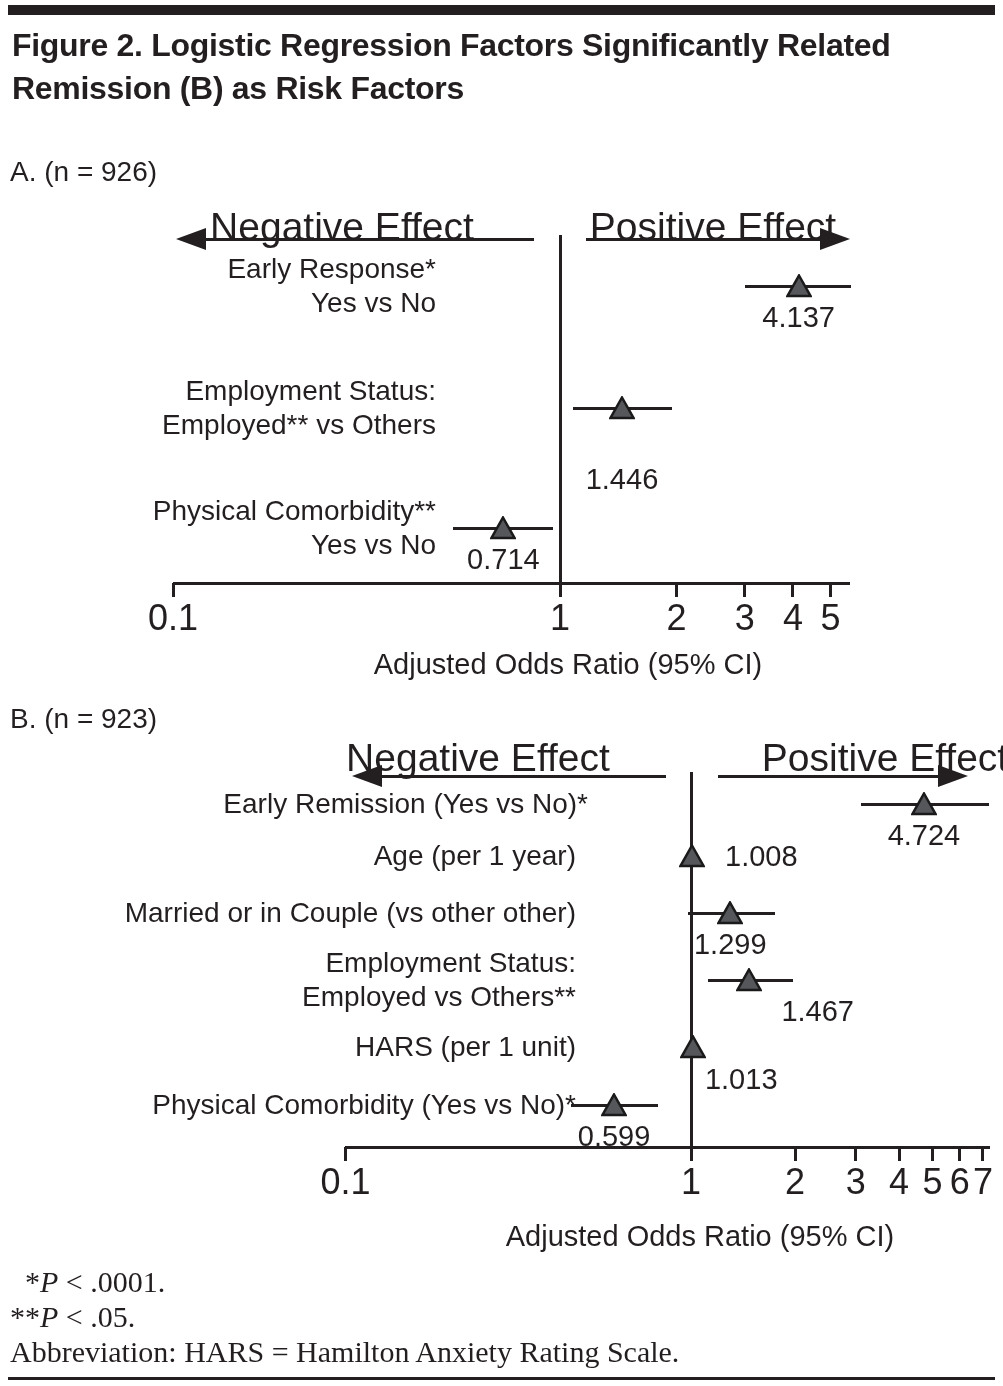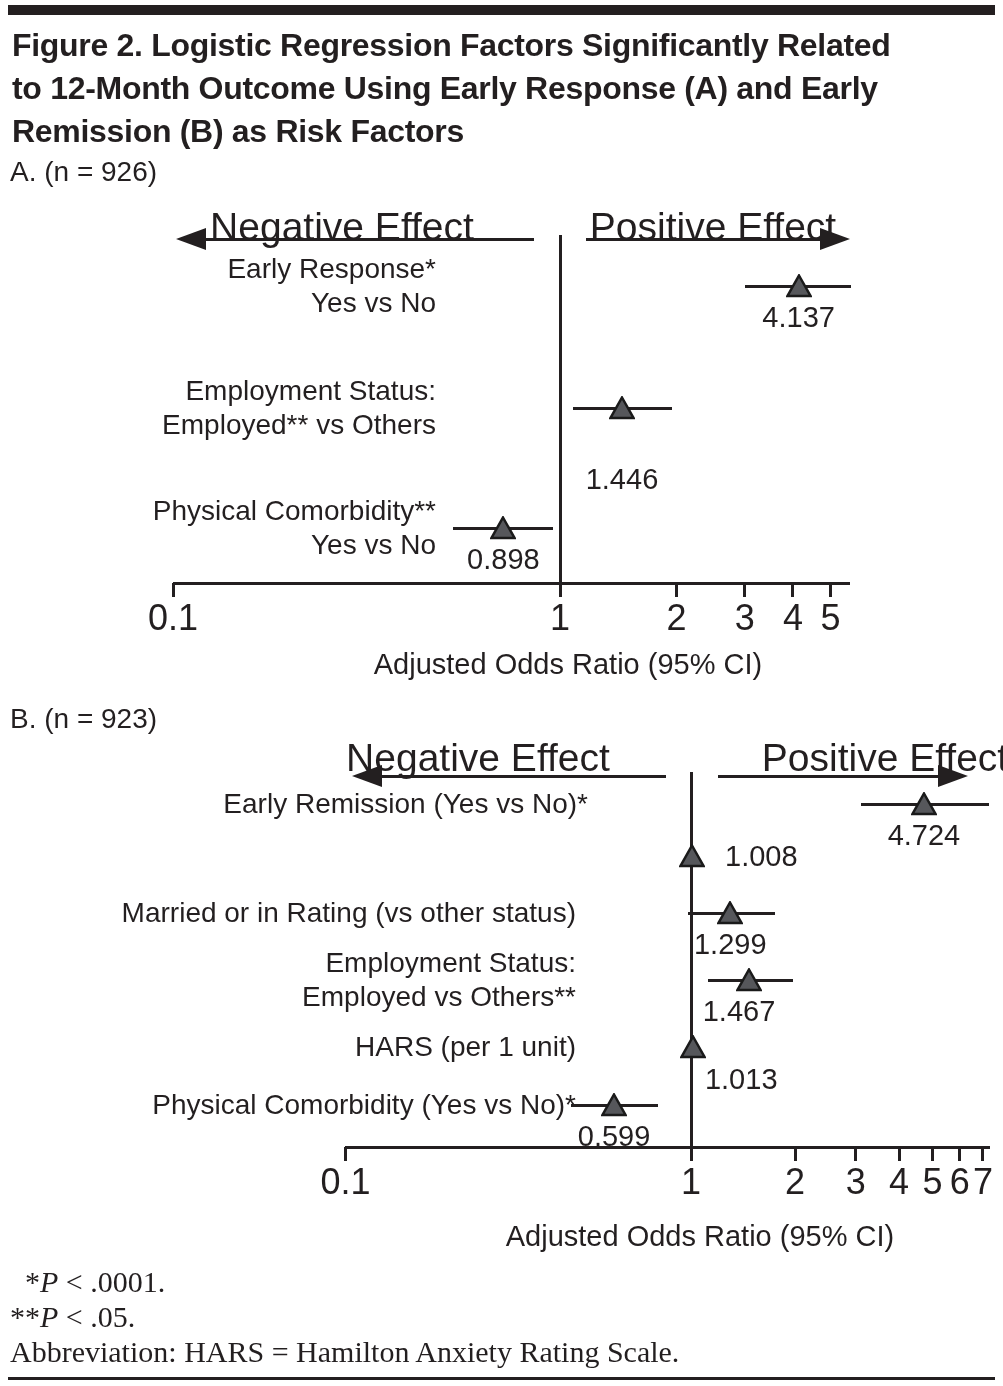--- a/index.html
+++ b/index.html
@@ -30,21 +30,20 @@
   .footnote .p-ital{font-style:italic;}
 </style>
 </head>
 <body>
 
 <div id="fig">
   <div class="rule" style="left:8px;top:5px;width:987px;height:10px;"></div>
 
   <div class="title">
     <div>Figure 2. Logistic Regression Factors Significantly Related</div>
-    <div>to 12-Month Outcome Using Early Response (A) and Early</div>
     <div>Remission (B) as Risk Factors</div>
   </div>
 
   <div class="panel-heading" style="top:156px;">A. (n = 926)</div>
   <div id="plotA"></div>
 
   <div class="panel-heading" style="top:703px;">B. (n = 923)</div>
   <div id="plotB"></div>
 
   <div id="footnotes"></div>
@@ -90,21 +89,21 @@
       </svg></div>
     <div class="value-label centered" style="left: 541.985px; top: 423px; margin-top: 40px;">1.446</div>
     <div class="row-label" style="left: -44px; top: 494px;">
       <div>Physical Comorbidity**</div>
       <div>Yes vs No</div>
     </div>
     <div class="hline" style="left: 453.295px; top: 526.5px; width: 99.8442px;"></div>
     <div class="marker" style="left: 490.381px; top: 516px;"><svg width="26" height="24" viewBox="0 0 26 24">
         <polygon points="13,1.5 24.5,22 1.5,22" fill="#56575b" stroke="#1a1a1a" stroke-width="2.5"></polygon>
       </svg></div>
-    <div class="value-label centered" style="left: 423.381px; top: 543px;">0.898</div>
+    <div class="value-label centered" style="left: 423.381px; top: 543px;">0.714</div>
     <div class="effect-label" style="left: 228px; top: 736px;">Negative Effect</div>
     <div class="effect-label" style="left: 635px; top: 736px;">Positive Effect</div>
     <div class="hline" style="left: 378px; top: 774.5px; width: 288px;"></div>
     <div class="arrowhead-left" style="left: 352px; top: 765px;"></div>
     <div class="hline" style="left: 718px; top: 774.5px; width: 224px;"></div>
     <div class="arrowhead-right" style="left: 938px; top: 765px;"></div>
     <div class="vline" style="left: 689.5px; top: 772px; height: 389px;"></div>
     <div class="hline" style="left: 345px; top: 1145.5px; width: 645px;"></div>
     <div class="tick" style="left: 344px; top: 1147px;"></div>
     <div class="tick-label" style="left: 295.5px; top: 1161px;">0.1</div>
@@ -124,41 +123,44 @@
     <div class="tick-label" style="left: 932.981px; top: 1161px;">7</div>
     <div class="axis-title" style="left: 400px; top: 1220px;">Adjusted Odds Ratio (95% CI)</div>
     <div class="row-label" style="left: 108px; top: 787px;">
       <div>Early Remission (Yes vs No)*</div>
     </div>
     <div class="hline" style="left: 860.765px; top: 802.5px; width: 128.513px;"></div>
     <div class="marker" style="left: 910.974px; top: 792px;"><svg width="26" height="24" viewBox="0 0 26 24">
         <polygon points="13,1.5 24.5,22 1.5,22" fill="#56575b" stroke="#1a1a1a" stroke-width="2.5"></polygon>
       </svg></div>
     <div class="value-label centered" style="left: 843.974px; top: 819px;">4.724</div>
+    <div class="row-label" style="left: 96px; top: 839px;">
+      <div>Age (per 1 year)</div>
+    </div>
     <div class="marker" style="left: 679.196px; top: 844px;"><svg width="26" height="24" viewBox="0 0 26 24">
         <polygon points="13,1.5 24.5,22 1.5,22" fill="#56575b" stroke="#1a1a1a" stroke-width="2.5"></polygon>
       </svg></div>
     <div class="value-label" style="left: 725px; top: 840px;">1.008</div>
     <div class="row-label" style="left: 96px; top: 896px;">
-      <div>Married or in Rating (vs other status)</div>
+      <div>Married or in Couple (vs other other)</div>
     </div>
     <div class="hline" style="left: 687.969px; top: 911.5px; width: 87.001px;"></div>
     <div class="marker" style="left: 717.252px; top: 901px;"><svg width="26" height="24" viewBox="0 0 26 24">
         <polygon points="13,1.5 24.5,22 1.5,22" fill="#56575b" stroke="#1a1a1a" stroke-width="2.5"></polygon>
       </svg></div>
     <div class="value-label centered" style="left: 650.252px; top: 928px;">1.299</div>
     <div class="row-label" style="left: 96px; top: 946px;">
       <div>Employment Status:</div>
       <div>Employed vs Others**</div>
     </div>
     <div class="hline" style="left: 708.005px; top: 978.5px; width: 84.7333px;"></div>
     <div class="marker" style="left: 735.502px; top: 968px;"><svg width="26" height="24" viewBox="0 0 26 24">
         <polygon points="13,1.5 24.5,22 1.5,22" fill="#56575b" stroke="#1a1a1a" stroke-width="2.5"></polygon>
       </svg></div>
-    <div class="value-label centered" style="left: 659px; top: 995px;">1.467</div>
+    <div class="value-label centered" style="left: 694px; top: 995px; text-align: right;">1.467</div>
     <div class="row-label" style="left: 96px; top: 1030px;">
       <div>HARS (per 1 unit)</div>
     </div>
     <div class="marker" style="left: 679.938px; top: 1035px;"><svg width="26" height="24" viewBox="0 0 26 24">
         <polygon points="13,1.5 24.5,22 1.5,22" fill="#56575b" stroke="#1a1a1a" stroke-width="2.5"></polygon>
       </svg></div>
     <div class="value-label" style="left: 704.938px; top: 1063px;">1.013</div>
     <div class="row-label" style="left: 96px; top: 1088px;">
       <div>Physical Comorbidity (Yes vs No)*</div>
     </div>

